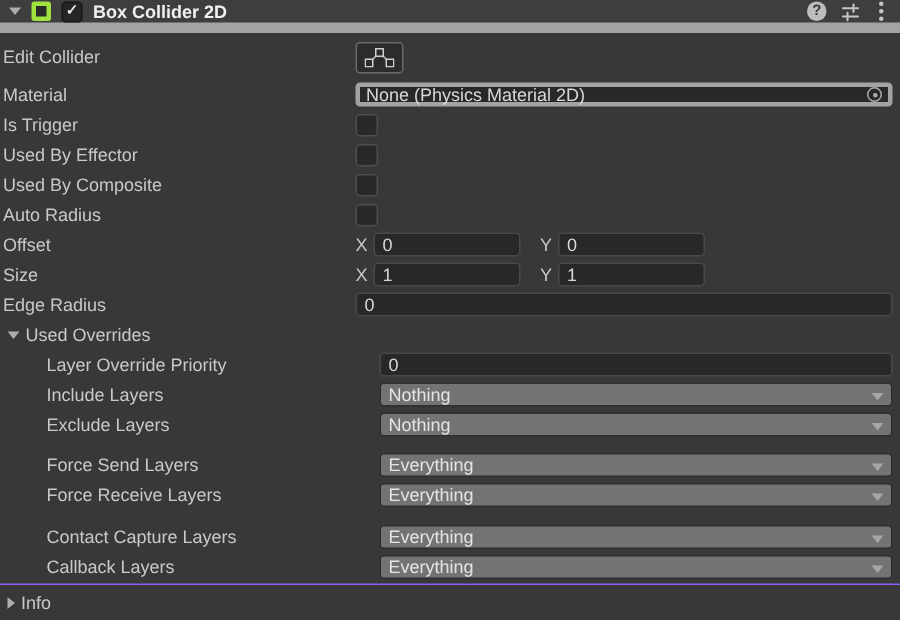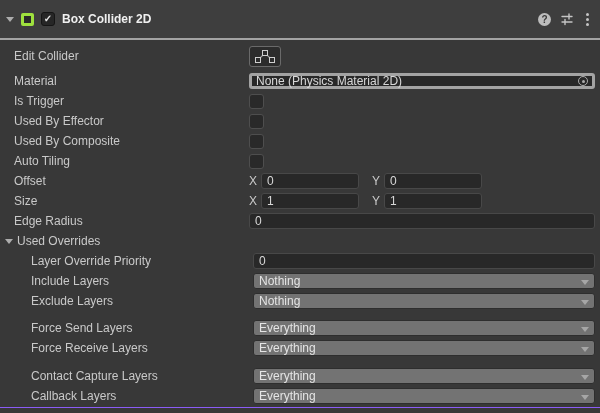--- a/index.html
+++ b/index.html
@@ -5,21 +5,21 @@
   html,body{margin:0;padding:0;}
   body{
     width:600px;height:413px;overflow:hidden;
     background:#383838;
     font-family:"Liberation Sans",sans-serif;
     font-size:12px;color:#C9C9C9;
     -webkit-font-smoothing:antialiased;
   }
   
   .comp-header{
-    height:40px;background:#3E3E3E;border-bottom:2px solid #a3a3a3;
+    height:22px;background:#3E3E3E;border-bottom:7px solid #a3a3a3;
     display:flex;align-items:center;box-sizing:border-box;padding:0 8px 0 6px;
   }
   .tri-down{width:0;height:0;border-left:4px solid transparent;border-right:4px solid transparent;border-top:5px solid #ADADAD;}
   .tri-right{width:0;height:0;border-top:4px solid transparent;border-bottom:4px solid transparent;border-left:5px solid #ADADAD;}
   .comp-icon{
     width:7px;height:7px;border:3px solid #9FE13E;border-radius:2px;
     margin-left:7px;background:#2A2A2A;
   }
   .cbx{
     width:12px;height:12px;background:#262626;border:1px solid #151515;border-radius:3px;
@@ -32,21 +32,21 @@
   .help-icon{
     width:13px;height:13px;border-radius:50%;background:#BDBDBD;color:#3A3A3A;
     font-size:10px;font-weight:bold;display:flex;align-items:center;justify-content:center;cursor:pointer;
   }
   .help-icon::after{content:"?";}
   .kebab-icon{display:flex;flex-direction:column;gap:2px;cursor:pointer;padding:1px 3px;}
   .kebab-icon i{width:3px;height:3px;border-radius:50%;background:#C4C4C4;}
   .presets-icon{cursor:pointer;display:block;}
   
   .body{padding-top:3px;}
-  .row{display:flex;align-items:center;height:20px;padding-left:14px;}
+  .row{display:flex;align-items:center;height:20px;padding-left:2px;}
   .row .label{width:235px;flex:none;color:#C9C9C9;white-space:nowrap;overflow:hidden;}
   .row.indent{padding-left:31px;}
   .row.indent .label{width:222px;}
   .row.foldrow{padding-left:5px;}
   .row.foldrow .fold{margin-right:4px;}
   .field-area{flex:1;margin-right:5px;display:flex;align-items:center;min-width:0;}
   .row-edit-collider{height:26px;margin-bottom:2px;}
   
   .text-field{
     flex:1;height:16px;box-sizing:border-box;background:#282828;
@@ -153,21 +153,21 @@
   </div>
 
   <div class="row">
     <span class="label">Used By Composite</span>
     <span class="field-area">
         <span class="checkbox"></span>
       </span>
   </div>
 
   <div class="row">
-    <span class="label">Auto Tiling</span>
+    <span class="label">Auto Radius</span>
     <span class="field-area">
         <span class="checkbox"></span>
       </span>
   </div>
 
   <div class="row">
     <span class="label">Offset</span>
     <span class="field-area vec">
       <span class="axis">X</span>
       <input class="text-field vec-field" value="0" style="">

